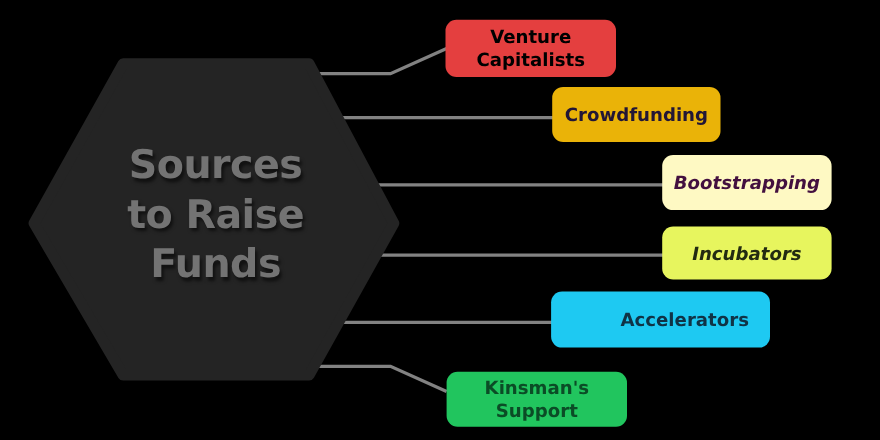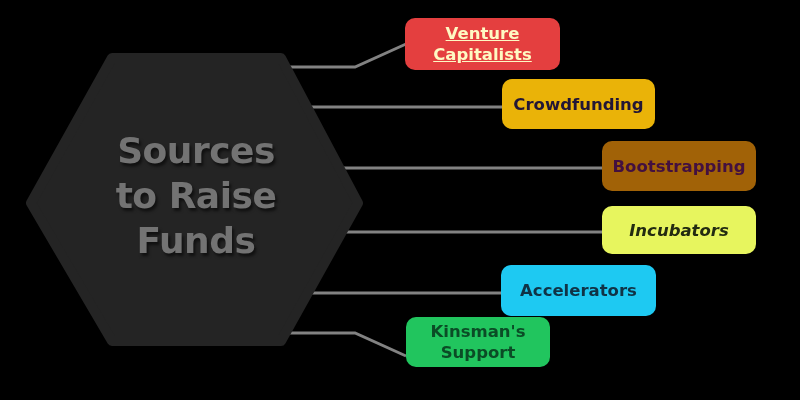--- a/index.html
+++ b/index.html
@@ -26,48 +26,48 @@
     border-radius:10px;
     display:flex;align-items:center;justify-content:center;
     text-align:center;
     font-size:16.5px;font-weight:600;line-height:21px;
     white-space:pre-line;
   }
   .b0{left:405px;top:18px;width:155px;height:52px;}
   .b1{left:502px;top:79px;width:153px;height:50px;}
   .b2{left:602px;top:141px;width:154px;height:50px;}
   .b3{left:602px;top:206px;width:154px;height:48px;font-style:italic;}
-  .b4{left:501px;top:265px;width:155px;height:51px;}
-  .b5{left:406px;top:317px;width:144px;height:50px;}
+  .b4{left:501px;top:265px;width:155px;height:51px;padding-left:44px;}
+  .b5{left:406px;top:338px;width:164px;height:50px;}
 </style>
 </head>
 <body>
 
 <div id="stage" style="background: rgb(0, 0, 0);">
 
   <svg id="diagram-svg" width="800" height="400" viewBox="0 0 800 400">
     <polyline class="connector" points="286,67 355,67 406,44" style="stroke: rgb(130, 130, 130);"></polyline>
     <polyline class="connector" points="306,107 503,107" style="stroke: rgb(130, 130, 130);"></polyline>
     <polyline class="connector" points="340,168 603,168" style="stroke: rgb(130, 130, 130);"></polyline>
     <polyline class="connector" points="342,232 603,232" style="stroke: rgb(130, 130, 130);"></polyline>
     <polyline class="connector" points="308,293 502,293" style="stroke: rgb(130, 130, 130);"></polyline>
     <polyline class="connector" points="286,333 355,333 406,356" style="stroke: rgb(130, 130, 130);"></polyline>
     <polygon id="hexagon" points="112,58 281,58 358,203 281,341 112,341 31,203" style="fill: rgb(36, 36, 36); stroke: rgb(36, 36, 36);"></polygon>
   </svg>
 
   <div id="main-title" style="color: #737373;">Sources
 to Raise
 Funds</div>
 
-  <div class="source-box b0" style="background: rgb(228, 63, 63); color: #fef9c3; text-decoration: underline;">Venture
+  <div class="source-box b0" style="background: rgb(228, 63, 63); color: #000000;">Venture
 Capitalists</div>
 
   <div class="source-box b1" style="background: #eab308; color: rgb(34, 22, 54);">Crowdfunding</div>
 
-  <div class="source-box b2" style="background: #a16207; color: rgb(67, 16, 63);">Bootstrapping</div>
+  <div class="source-box b2" style="background: #fef9c3; color: rgb(67, 16, 63); font-style: italic;">Bootstrapping</div>
 
   <div class="source-box b3" style="background: rgb(231, 245, 94); color: rgb(35, 43, 17);">Incubators</div>
 
   <div class="source-box b4" style="background: rgb(30, 201, 242); color: rgb(16, 51, 70);">Accelerators</div>
 
   <div class="source-box b5" style="background: rgb(33, 197, 94); color: rgb(11, 76, 38);">Kinsman's
 Support</div>
 </div>
 
 </body></html>

